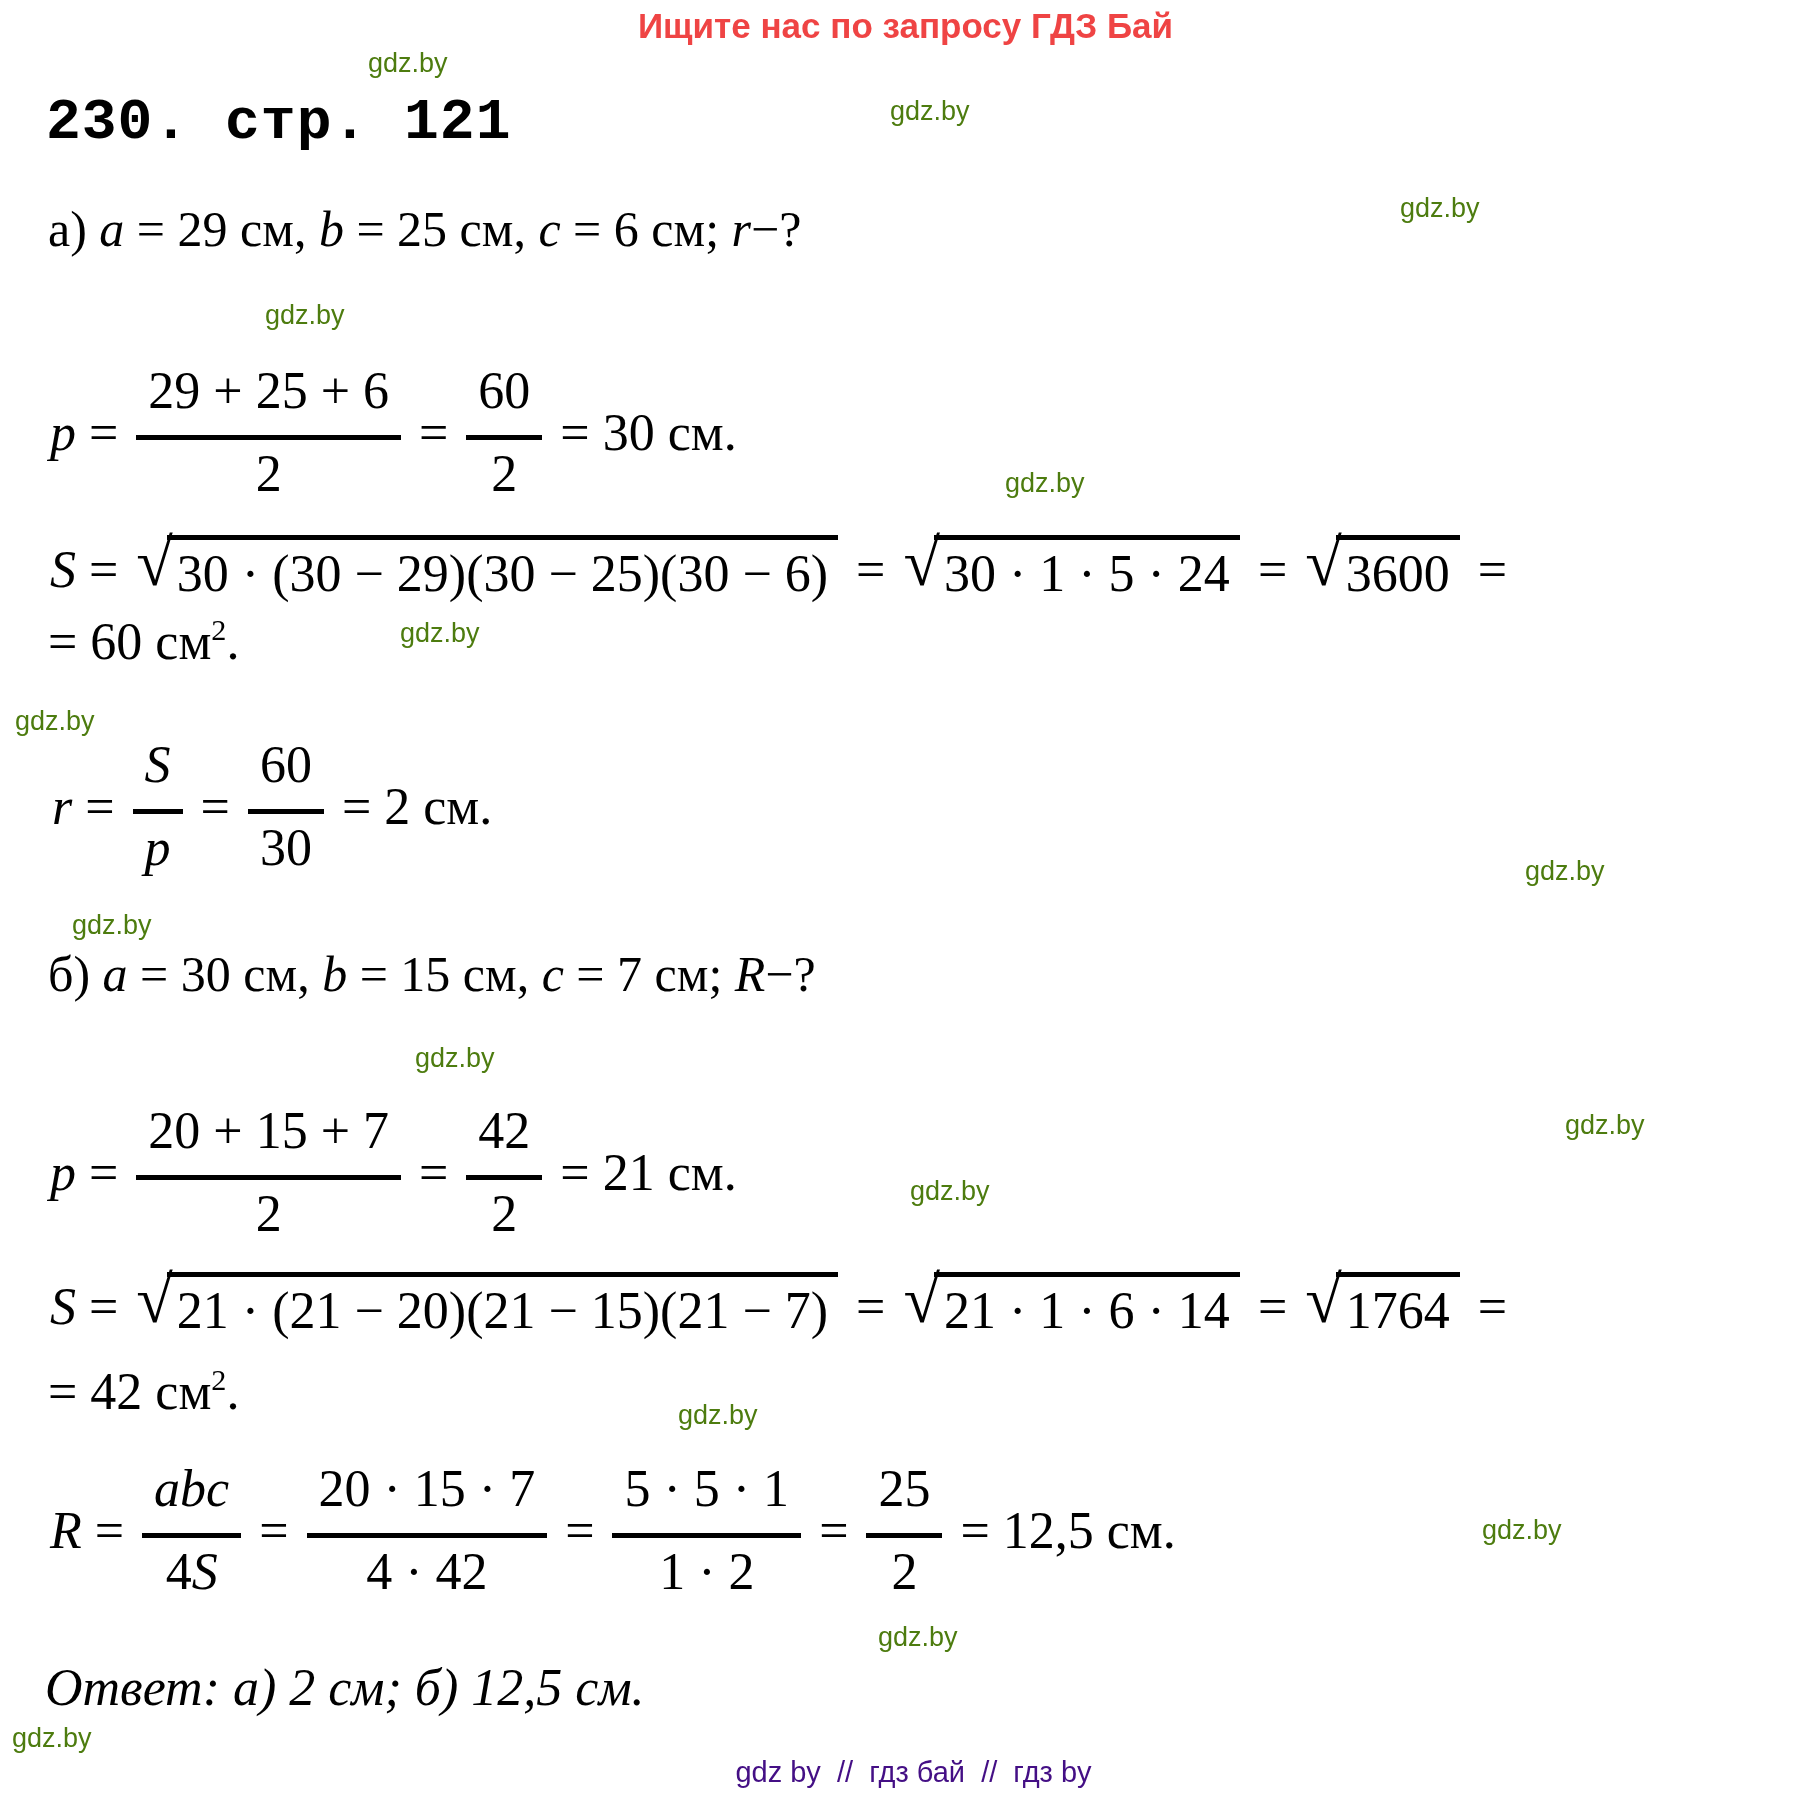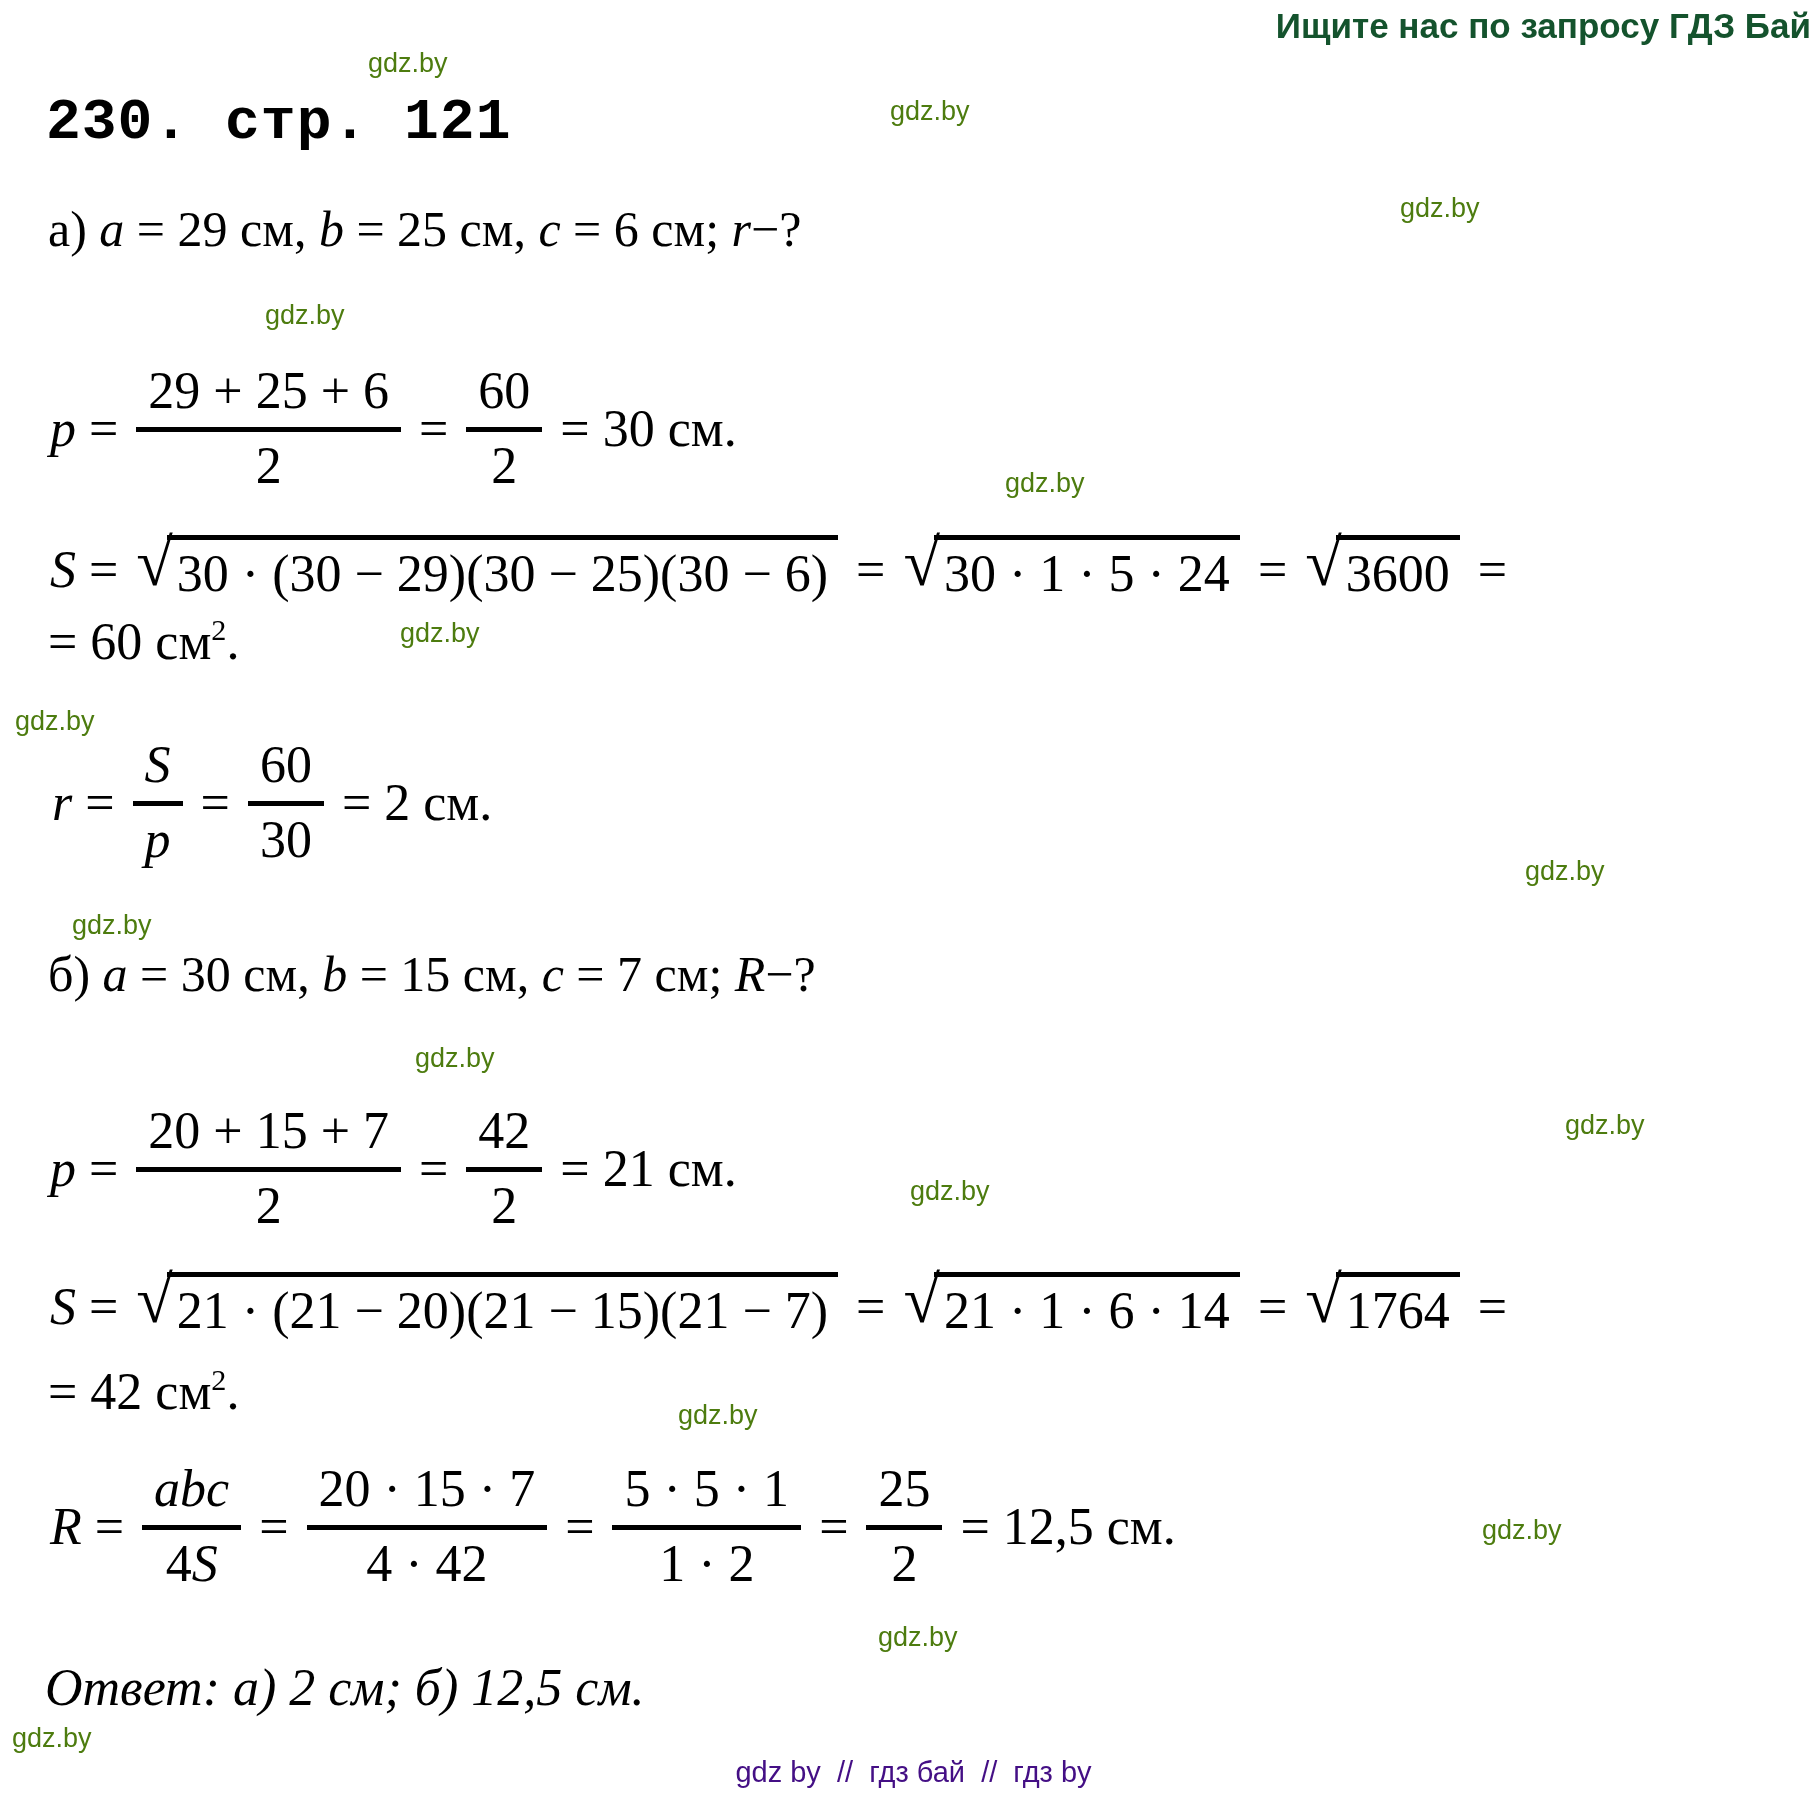--- a/index.html
+++ b/index.html
@@ -5,39 +5,39 @@
   html,body{margin:0;padding:0;background:#ffffff;}
   .page{position:relative;width:1811px;height:1801px;background:#ffffff;overflow:hidden;
         font-family:"Liberation Serif","DejaVu Serif",serif;color:#000;}
   .promo{position:absolute;top:6px;left:0;width:100%;text-align:center;
          font-family:"Liberation Sans","DejaVu Sans",sans-serif;font-size:35px;font-weight:600;}
   .title{position:absolute;left:46px;top:90px;font-size:58px;font-weight:700;letter-spacing:1px;white-space:nowrap;font-family:Liberation Mono, monospace;}
   .given{position:absolute;font-size:50px;white-space:nowrap;}
   .mrow{position:absolute;display:flex;align-items:center;gap:18px;font-size:52px;white-space:nowrap;}
   .mline{position:absolute;font-size:52px;white-space:nowrap;}
   .frac{display:inline-flex;flex-direction:column;align-items:center;line-height:1.1;}
-  .num{padding:0 12px 8px 12px;border-bottom:5px solid #000;text-align:left;}
+  .num{padding:0 12px 16px 12px;border-bottom:5px solid #000;text-align:left;}
   .den{padding-top:5px;text-align:center;}
   .sqrt{display:inline-flex;align-items:flex-start;}
   .rsign{font-size:1.28em;line-height:0.9;margin-right:-6px;transform:translateY(-2px);}
   .rbody{border-top:5px solid #000;padding:4px 10px 0 10px;line-height:1.15;}
   .it{font-style:italic;}
   .sup{font-size:0.58em;vertical-align:0.62em;}
   .wm{position:absolute;font-family:"Liberation Sans","DejaVu Sans",sans-serif;font-size:27px;
       color:#4d7c0f;white-space:nowrap;}
   .answer{position:absolute;font-size:52px;font-style:italic;white-space:nowrap;}
   .footer{position:absolute;left:0;top:1756px;width:100%;text-align:center;white-space:pre;
           font-family:"Liberation Sans","DejaVu Sans",sans-serif;font-size:29px;font-weight:500;padding-left:8px;}
 </style>
 </head>
 <body>
 
 <div class="page">
 
-  <div class="promo" style="color: #14532d; text-align: right;">Ищите нас по запросу ГДЗ Бай</div>
+  <div class="promo" style="color: #ef4444;">Ищите нас по запросу ГДЗ Бай</div>
 
   <div class="title">230. стр. 121</div>
 
   <span class="wm" style="left:368px;top:48px">gdz.by</span>
   <span class="wm" style="left:890px;top:96px">gdz.by</span>
   <span class="wm" style="left:1400px;top:193px">gdz.by</span>
   <span class="wm" style="left:265px;top:300px">gdz.by</span>
   <span class="wm" style="left:1005px;top:468px">gdz.by</span>
   <span class="wm" style="left:400px;top:618px">gdz.by</span>
   <span class="wm" style="left:15px;top:706px">gdz.by</span>

